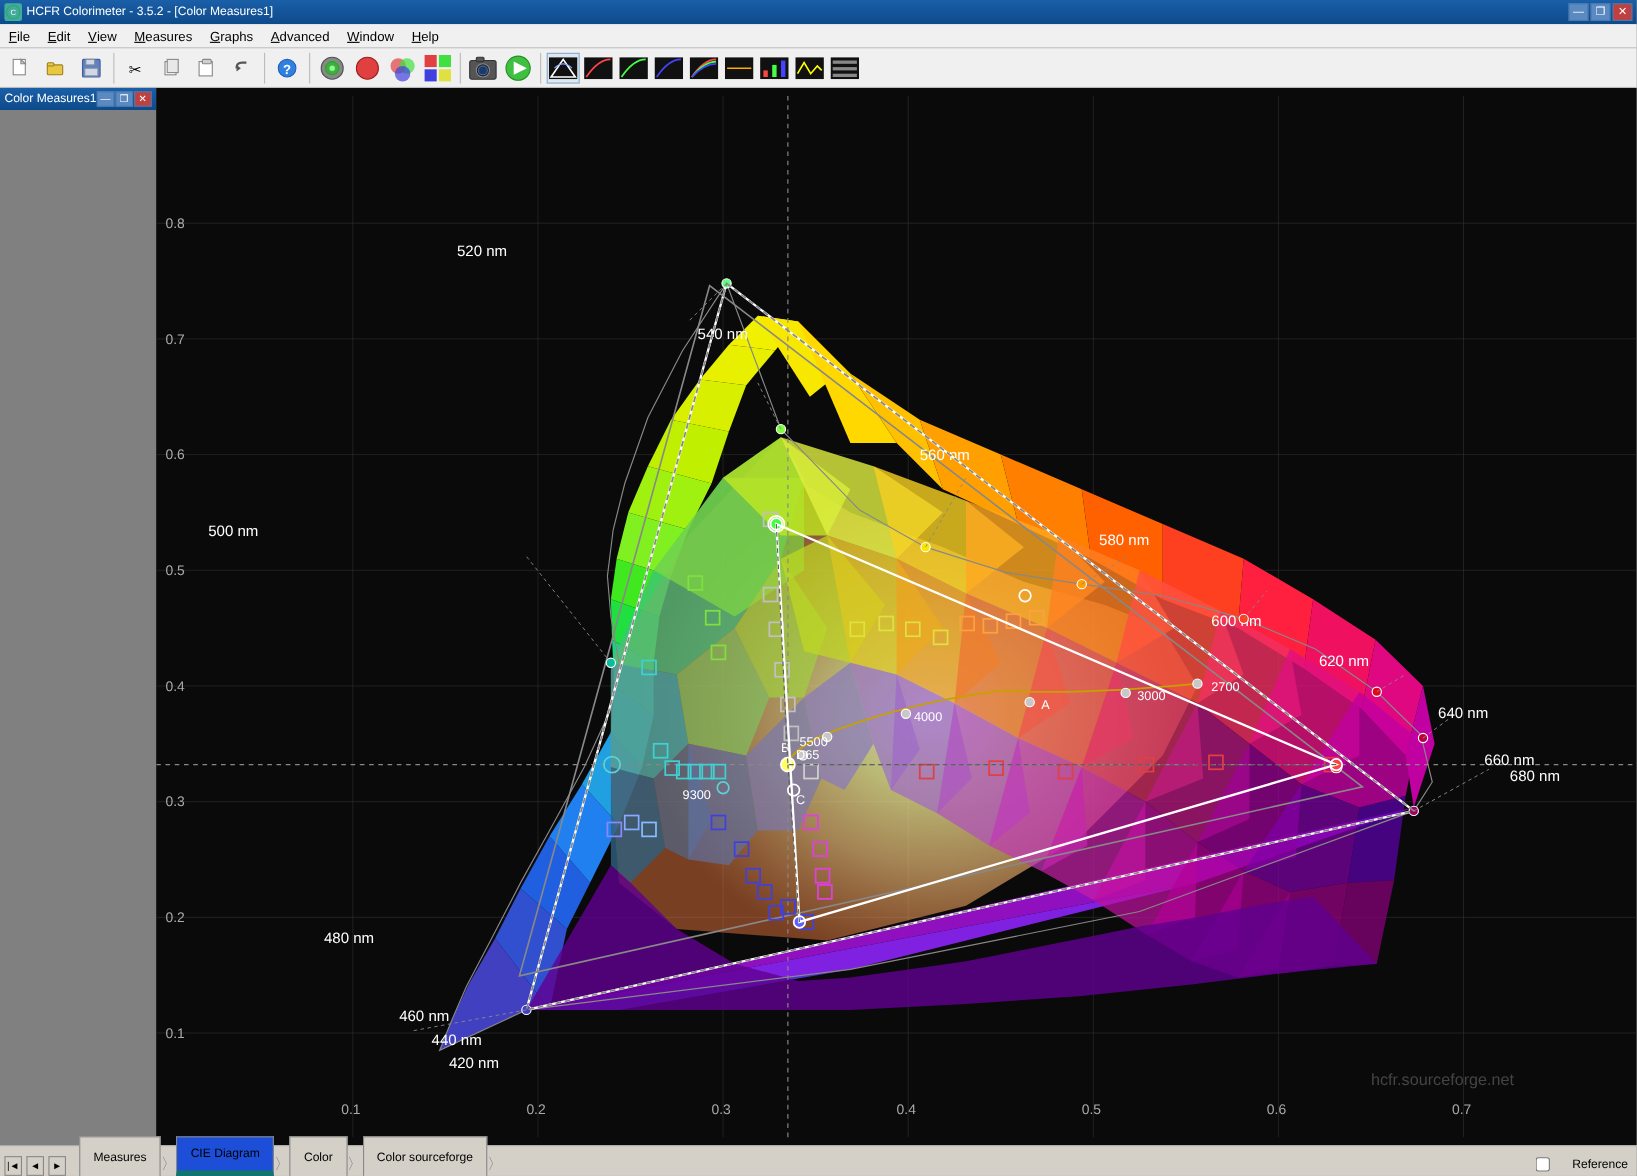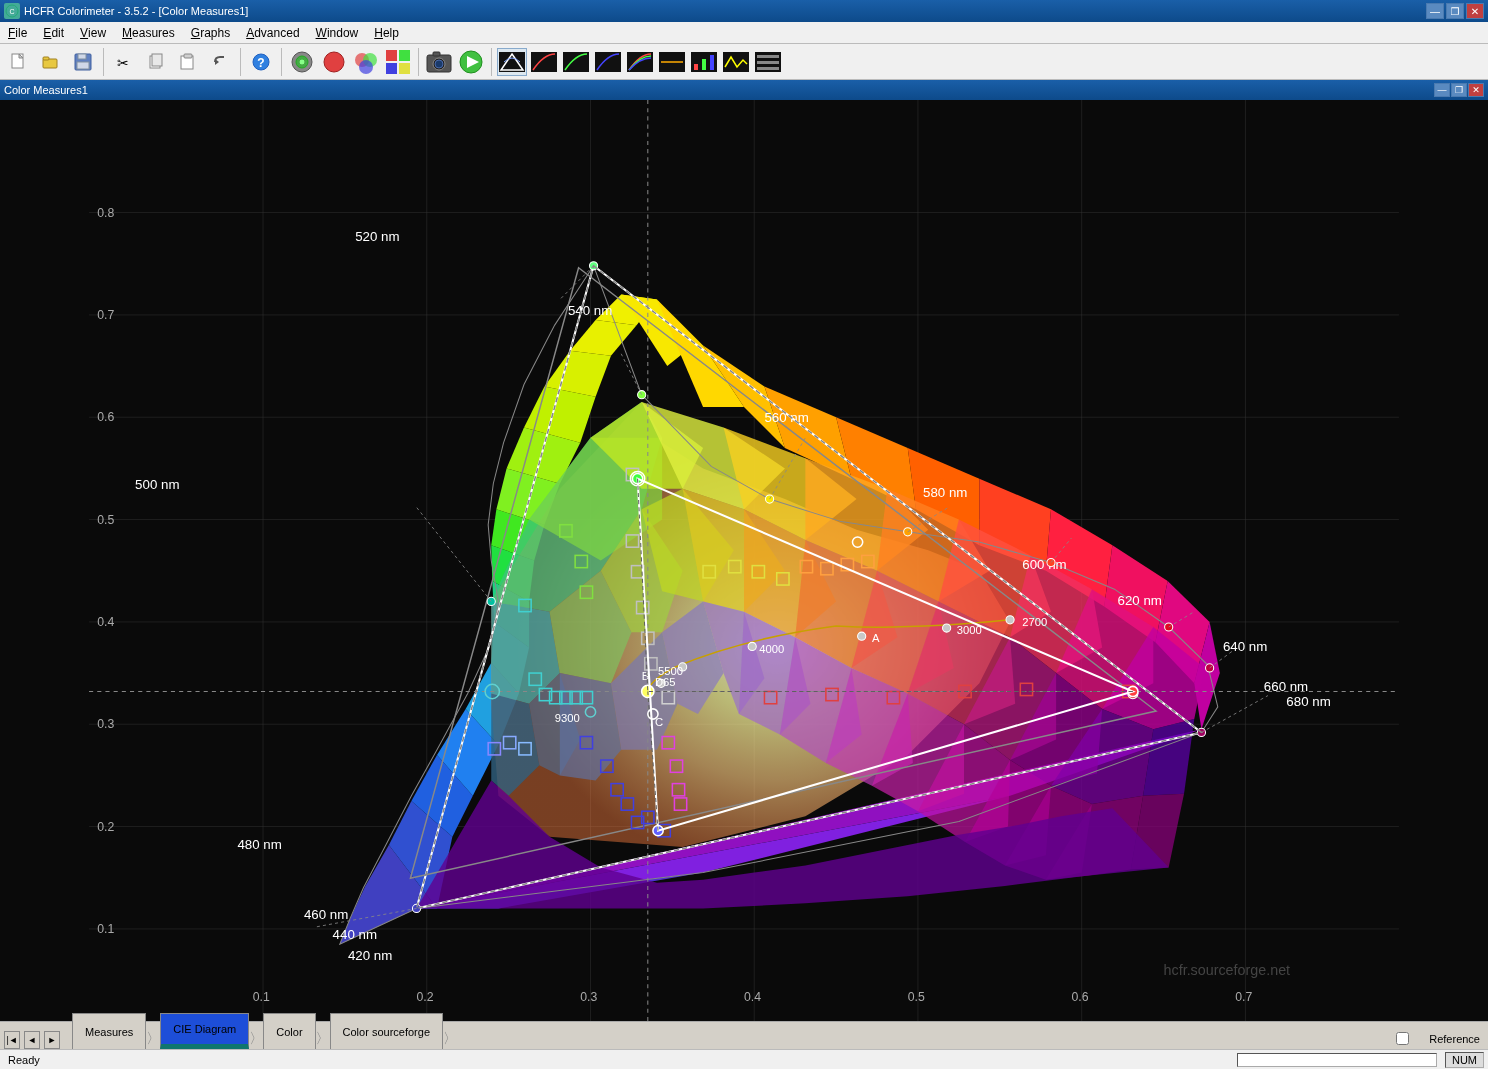--- a/index.html
+++ b/index.html
@@ -330,21 +330,21 @@
     <div class="toolbar-btn">
       <svg width="26" height="20" viewBox="0 0 26 20">
           <rect x="0" y="0" width="26" height="20" fill="#111"></rect>
           <rect x="2" y="3" width="22" height="3" fill="#888"></rect>
           <rect x="2" y="9" width="22" height="3" fill="#888"></rect>
           <rect x="2" y="15" width="22" height="3" fill="#888"></rect>
         </svg>
     </div>
   </div>
 
-  <div id="mdi-area" style="flex:1; position:relative; background:#808080; display:flex; flex-direction:column;">
+  <div id="mdi-area" style="flex:1; position:relative; background:#808080; display:flex; flex-direction:row;">
 
     <div id="mdi-titlebar">
       <span>Color Measures1</span>
       <div id="mdi-titlebar-btns">
         <div class="mdi-btn">—</div>
         <div class="mdi-btn">❐</div>
         <div class="mdi-btn" style="background:#c04040;">✕</div>
       </div>
     </div>
 
@@ -707,19 +707,14 @@
       <span>Color sourceforge</span>
     </div>
     <span class="tab-separator">〉</span>
 
     <div style="position:absolute; right:8px; bottom:4px; display:flex; align-items:center; gap:20px;">
       <input type="checkbox" id="ref-check" style="">
       <label for="ref-check" style="font-size:11px;">Reference</label>
     </div>
   </div>
 
-  <div id="statusbar" style="display:flex; align-items:center; background:#f0f0f0; height:20px; border-top:1px solid #bbb; font-size:11px;">
-    <span id="status-text" style="padding:0 8px; flex:1;">Ready</span>
-    <div style="width:200px; height:14px; background:white; border:1px inset #aaa; margin-right:8px;"></div>
-    <span style="background:#ddd; border:1px inset #aaa; padding:1px 6px; margin-right:4px; font-size:11px;">NUM</span>
-  </div>
 
 </div>
 
 </body></html>

